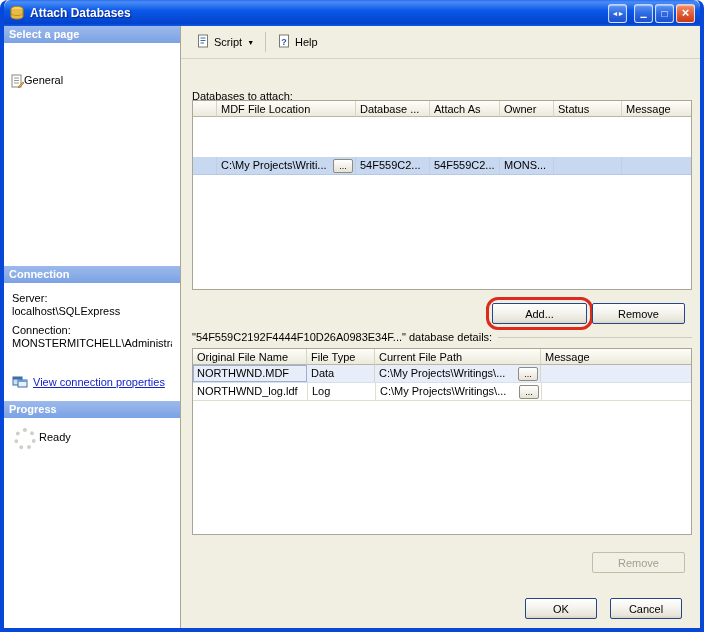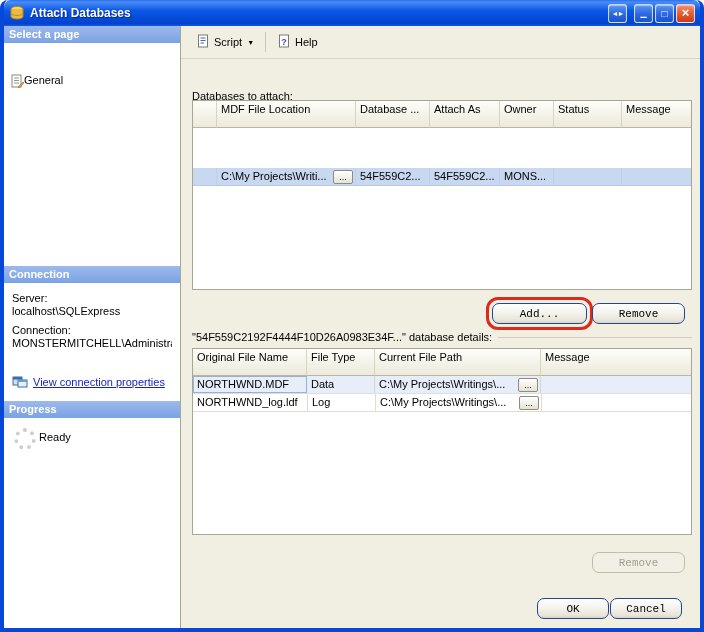--- a/index.html
+++ b/index.html
@@ -77,21 +77,21 @@
   .toolbar {
     position:absolute; top:0; left:0; right:0; height:33px;
     border-bottom:1px solid #d8d4c4;
     display:flex; align-items:center; padding:0 0 0 9px;
   }
   .tb-btn { display:flex; align-items:center; gap:4px; padding:3px 5px; cursor:pointer; border:1px solid transparent; border-radius:2px; }
   .tb-caret { font-size:7px; margin-left:1px; }
   .tb-sep { width:1px; height:20px; background:#c9c6b6; margin:0 5px; }
   
   .grid { background:#fff; border:1px solid #a8a694; overflow:hidden; }
-  .grid-head { display:flex; height:27px; }
+  .grid-head { display:flex; height:16px; }
   .grid-head .hc {
     background:linear-gradient(180deg,#fefdf9,#eceadb);
     border-right:1px solid #d8d4c4; border-bottom:1px solid #b9b6a6;
     padding:0 0 0 4px; line-height:17px;
     white-space:nowrap; overflow:hidden; flex:0 0 auto;
   }
   .grid-row { display:flex; height:18px; }
   .grid-row .c {
     padding:0 0 0 4px; line-height:17px; white-space:nowrap; overflow:hidden;
     flex:0 0 auto; display:flex; align-items:center;
@@ -104,22 +104,22 @@
   .row-plain .c { border-right:1px solid #e0ddcf; }
   .cell-text { flex:1 1 auto; overflow:hidden; white-space:nowrap; }
   .browse-btn {
     flex:0 0 auto; width:20px; height:14px; margin:0 2px 0 2px;
     font-size:9px; line-height:8px; text-align:center; padding:0;
     border:1px solid #8e8c7e; border-radius:2px;
     background:linear-gradient(180deg,#ffffff,#e6e3d4); cursor:pointer;
   }
   
   .xbtn {
-    font-family:Liberation Mono, monospace; font-size:11px;
-    border:1px solid #26458c; border-radius:7px;
+    font-family:Liberation Sans, sans-serif; font-size:11px;
+    border:1px solid #26458c; border-radius:2px;
     background:linear-gradient(180deg,#ffffff 0%,#f4f3ee 45%,#e8e6d9 85%,#d8d5c5 100%);
     cursor:pointer; padding:0;
   }
   .xbtn:disabled, .xbtn.disabled {
     color:#a19f8f; border-color:#c0bdab;
     background:#f2f0e4; cursor:default;
   }
   .red-ring {
     position:absolute; padding:3px;
     border:3px solid #dd2a1c; border-radius:12px;
@@ -303,18 +303,18 @@
             <button class="browse-btn">...</button>
           </div>
           <div class="c" style="width:150px; border-right:none">
               <span class="cell-text"></span>
             </div>
         </div>
       </div>
 
       <button class="abs xbtn" disabled="" style="left:411px; top:526px; width:93px; height:21px;">Remove</button>
 
-      <button class="abs xbtn" style="left:356px; top:572px; width:72px; height:21px;">OK</button>
+      <button class="abs xbtn" style="left:344px; top:572px; width:72px; height:21px;">OK</button>
       <button class="abs xbtn" style="left:429px; top:572px; width:72px; height:21px;">Cancel</button>
 
     </div>
   </div>
 </div>
 
 </body></html>

